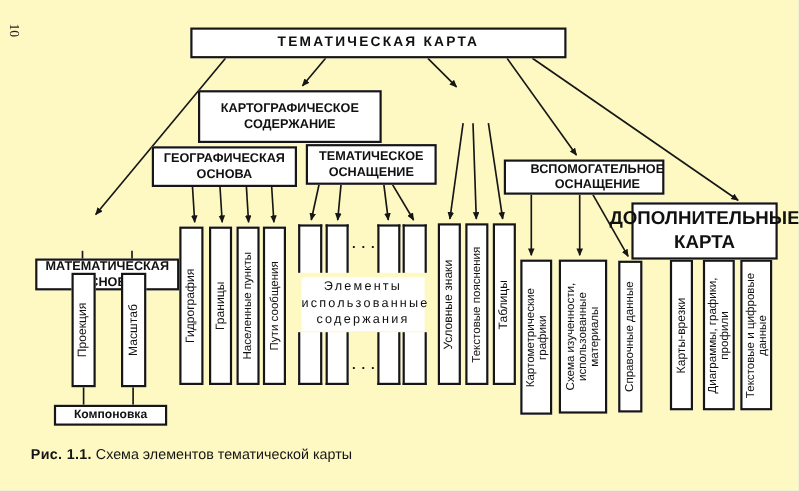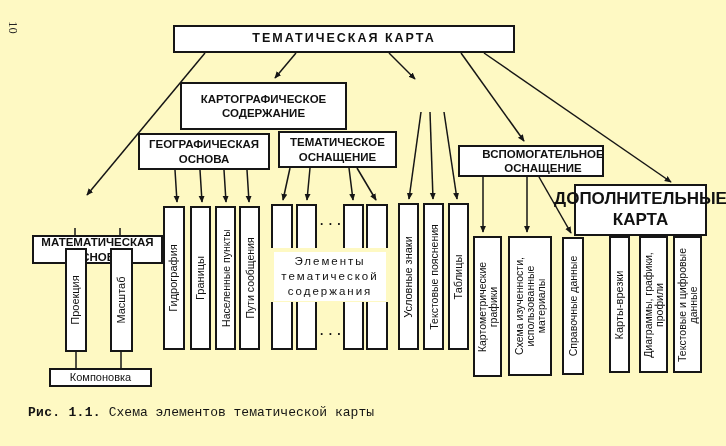--- a/index.html
+++ b/index.html
@@ -25,21 +25,21 @@
   }
   .vtext.wrap{white-space:normal;font-size:10.5px;}
   .stub{position:absolute;z-index:2;background:#fff;border:2px solid #161616;box-sizing:border-box;}
   .stub.top{border-bottom:none;}
   .stub.bottom{border-top:none;}
   .center-text{
     position:absolute;z-index:3;text-align:center;font-size:11.5px;
     letter-spacing:2px;line-height:15px;background:#fff;padding:2px 0;
   }
   .dots{position:absolute;z-index:3;font-size:12px;letter-spacing:1px;font-weight:bold;}
-  .caption{position:absolute;font-family:Liberation Mono, monospace;font-size:13px;color:#141414;}
+  .caption{position:absolute;font-family:Liberation Sans, sans-serif;font-size:13px;color:#141414;}
   .caption b{letter-spacing:0.3px;}
   .pagenum{
     position:absolute;font-family:"Liberation Serif",serif;font-size:12.5px;
     transform:rotate(90deg);transform-origin:center;color:#222;
   }
 </style>
 </head>
 <body>
 
 <div class="stage">
@@ -119,21 +119,21 @@
     <span>МАТЕМАТИЧЕСКАЯ</span>
     <span>ОСНОВА</span>
   </div>
 
   <div class="vbar" style="left:65px;top:248px;width:22px;height:104px;">
     <span class="vtext" style="width:96px;">Проекция</span>
   </div>
   <div class="vbar" style="left:110px;top:248px;width:23px;height:104px;">
     <span class="vtext" style="width:96px;">Масштаб</span>
   </div>
-  <div class="box" style="left:49px;top:368px;width:103px;height:19px;font-size:11px;font-weight:normal;">
+  <div class="box" style="left:49px;top:368px;width:103px;height:19px;font-size:11px;font-weight:bold;">
     <span>Компоновка</span>
   </div>
 
   <div class="vbar" style="left:163px;top:206px;width:22px;height:144px;">
     <span class="vtext" style="width:136px;">Гидрография</span>
   </div>
   <div class="vbar" style="left:190px;top:206px;width:21px;height:144px;">
     <span class="vtext" style="width:136px;">Границы</span>
   </div>
   <div class="vbar" style="left:215px;top:206px;width:21px;height:144px;">
@@ -146,21 +146,21 @@
   <div class="stub top" style="left:271px;top:204px;width:22px;height:44px;"></div>
   <div class="stub top" style="left:296px;top:204px;width:21px;height:44px;"></div>
   <div class="stub top" style="left:343px;top:204px;width:21px;height:44px;"></div>
   <div class="stub top" style="left:366px;top:204px;width:22px;height:44px;"></div>
   <div class="stub bottom" style="left:271px;top:302px;width:22px;height:48px;"></div>
   <div class="stub bottom" style="left:296px;top:302px;width:21px;height:48px;"></div>
   <div class="stub bottom" style="left:343px;top:302px;width:21px;height:48px;"></div>
   <div class="stub bottom" style="left:366px;top:302px;width:22px;height:48px;"></div>
   <div class="dots" style="left:320px;top:214px;">. . .</div>
   <div class="dots" style="left:320px;top:324px;">. . .</div>
-  <div class="center-text" style="left:274px;top:252px;width:112px;">Элементы тематической содержания</div>
+  <div class="center-text" style="left:274px;top:252px;width:112px;">Элементы использованные содержания</div>
 
   <div class="vbar" style="left:398px;top:203px;width:21px;height:147px;">
     <span class="vtext" style="width:139px;">Условные знаки</span>
   </div>
   <div class="vbar" style="left:423px;top:203px;width:21px;height:147px;">
     <span class="vtext" style="width:139px;font-size:10.5px;">Текстовые пояснения</span>
   </div>
   <div class="vbar" style="left:448px;top:203px;width:21px;height:147px;">
     <span class="vtext" style="width:139px;">Таблицы</span>
   </div>

